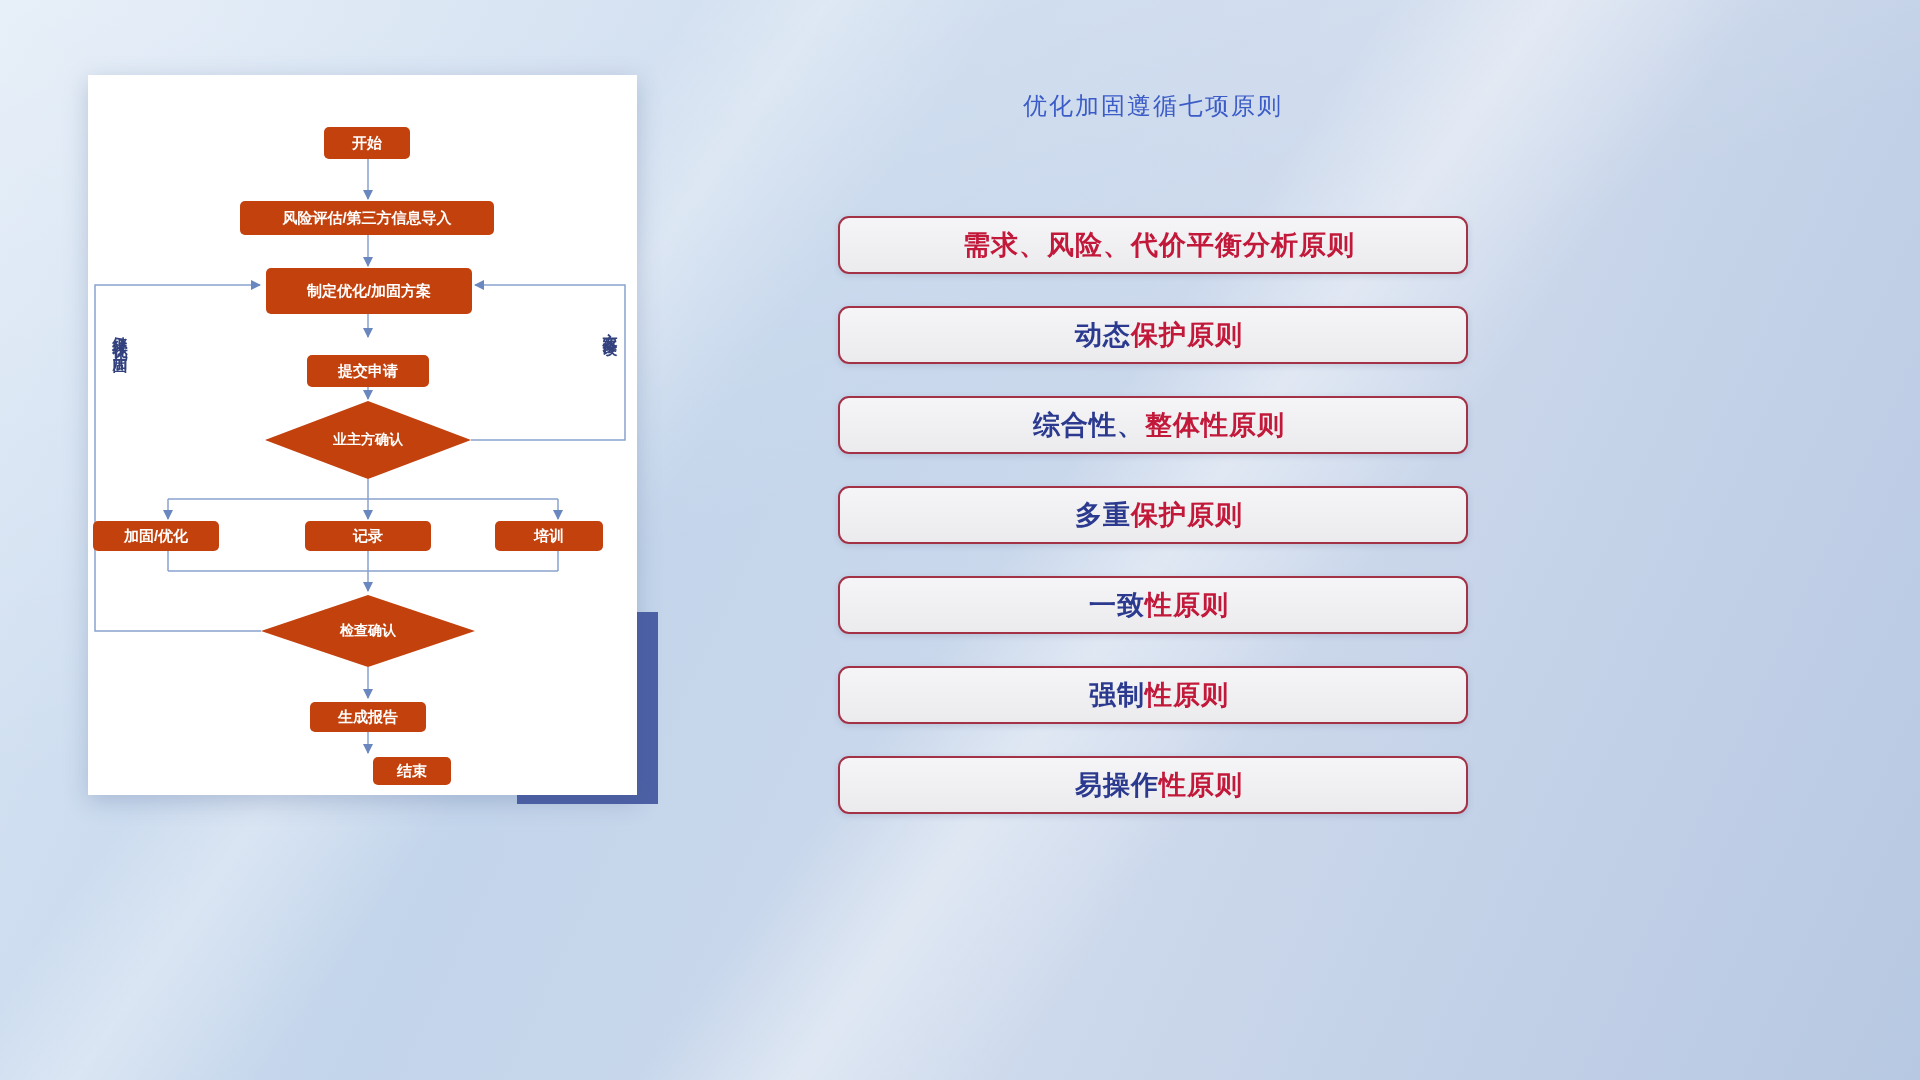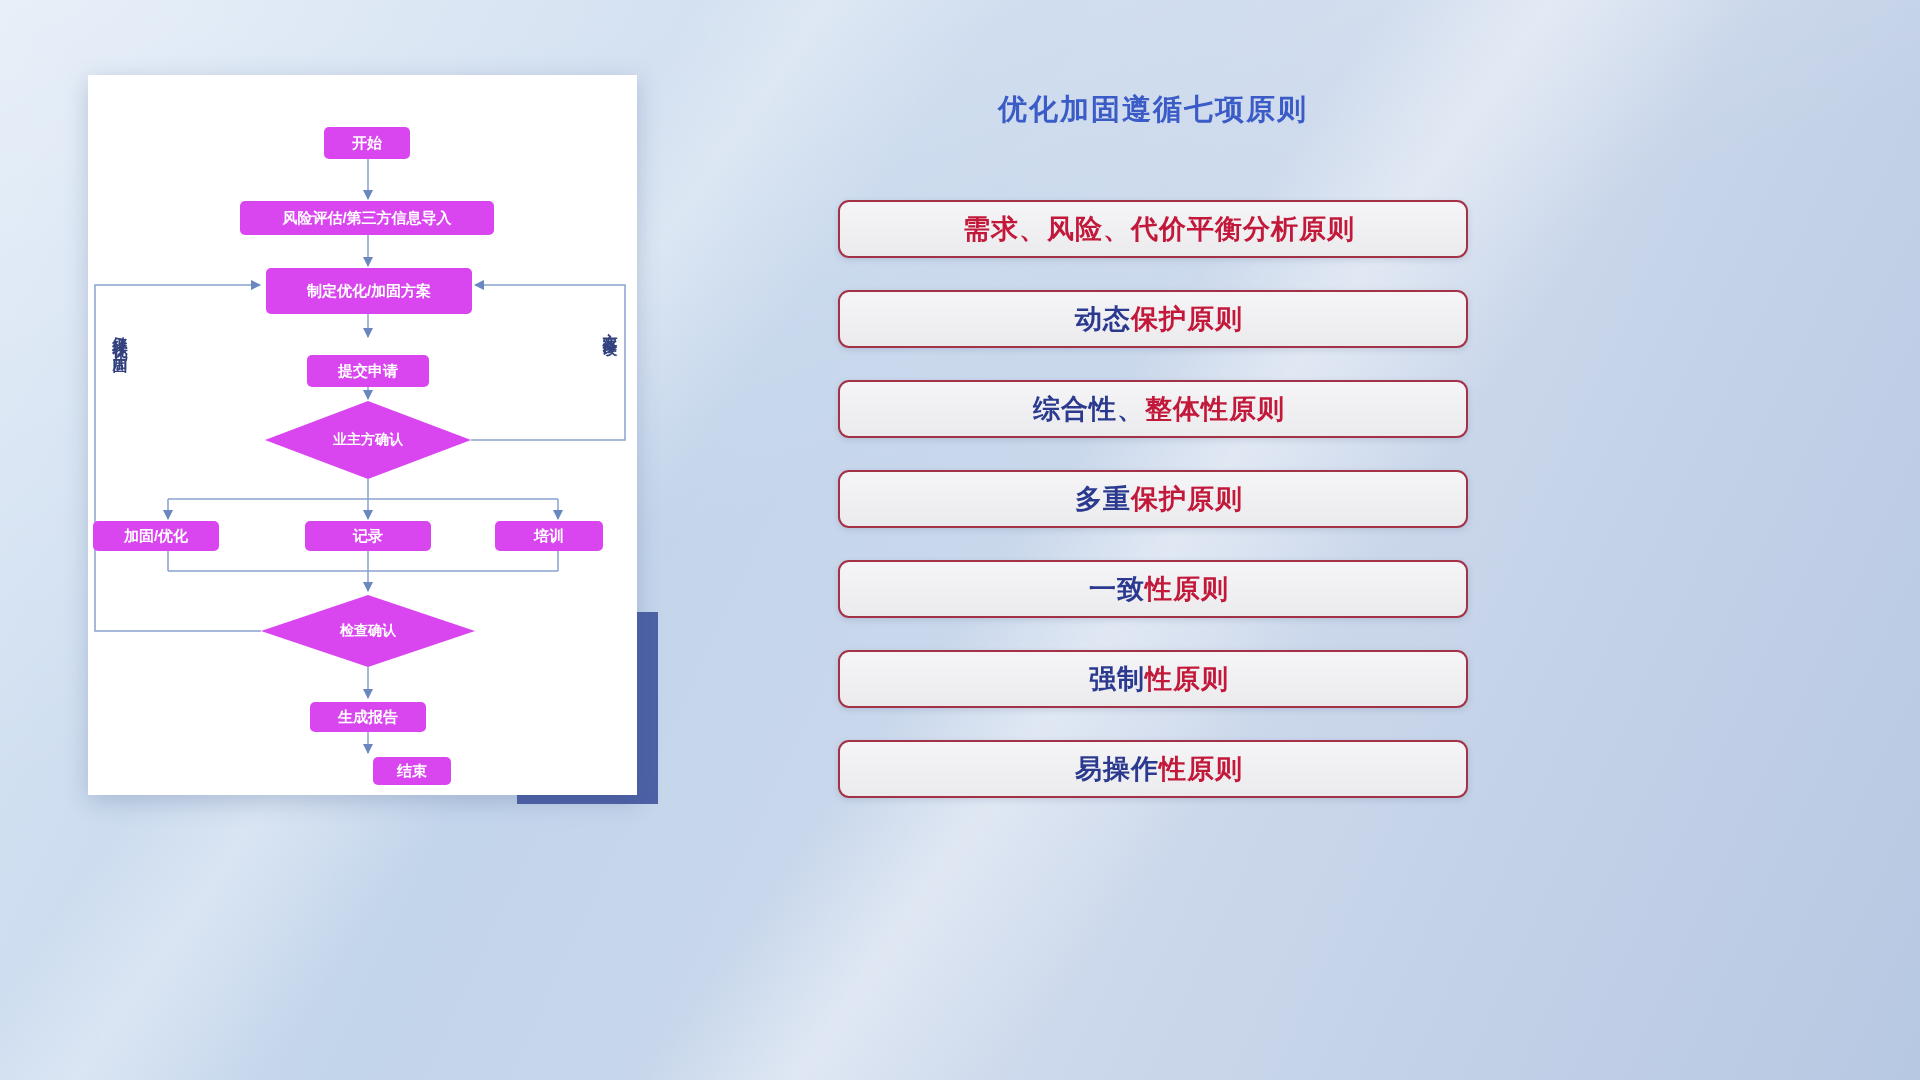--- a/index.html
+++ b/index.html
@@ -23,21 +23,21 @@
     background: #4d61a6; z-index: 1;
   }
   .card {
     position: absolute; left: 88px; top: 75px; width: 549px; height: 720px;
     background: #ffffff; z-index: 2;
     box-shadow: 0 6px 22px rgba(60, 80, 130, 0.25);
   }
   .flow-svg { position: absolute; left: 0; top: 0; width: 549px; height: 720px; }
   .flow-node {
     position: absolute; display: flex; align-items: center; justify-content: center;
-    background: #d946ef; color: #ffffff; font-weight: bold; font-size: 15px;
+    background: #c2410c; color: #ffffff; font-weight: bold; font-size: 15px;
     border-radius: 5px; z-index: 3; white-space: nowrap;
   }
   .flow-node.diamond {
     border-radius: 0;
     clip-path: polygon(50% 0, 100% 50%, 50% 100%, 0 50%);
     font-size: 14px;
   }
   .n-start     { left: 236px; top: 52px;  width: 86px;  height: 32px; }
   .n-risk      { left: 152px; top: 126px; width: 254px; height: 34px; }
   .n-plan      { left: 178px; top: 193px; width: 206px; height: 46px; }
@@ -54,22 +54,22 @@
     position: absolute; writing-mode: vertical-lr; z-index: 3;
     color: #33427e; font-weight: bold; font-size: 15px; letter-spacing: 3px;
     white-space: nowrap;
   }
   .vlabel-left  { left: 22px;  top: 250px; }
   .vlabel-right { left: 512px; top: 245px; }
 
   
   .right-panel { position: absolute; left: 838px; top: 90px; width: 630px; z-index: 2; }
   .panel-title {
-    text-align: center; font-size: 29px; font-weight: bold;
-    color: #3b5bc7; letter-spacing: 2px; margin-bottom: 70px;
+    text-align: center; font-size: 24px; font-weight: normal;
+    color: #3b5bc7; letter-spacing: 2px; margin-bottom: 94px;
   }
   .principle {
     width: 630px; height: 58px; margin-bottom: 32px;
     border: 2px solid #a43246; border-radius: 11px;
     background: linear-gradient(#f5f5f7, #ebebee);
     display: flex; align-items: center; justify-content: center;
     box-shadow: 0 2px 6px rgba(80, 90, 130, 0.18);
   }
   .principle-text { font-size: 27px; font-weight: bold; letter-spacing: 1px; white-space: nowrap; margin-left: 12px; }
 </style>

